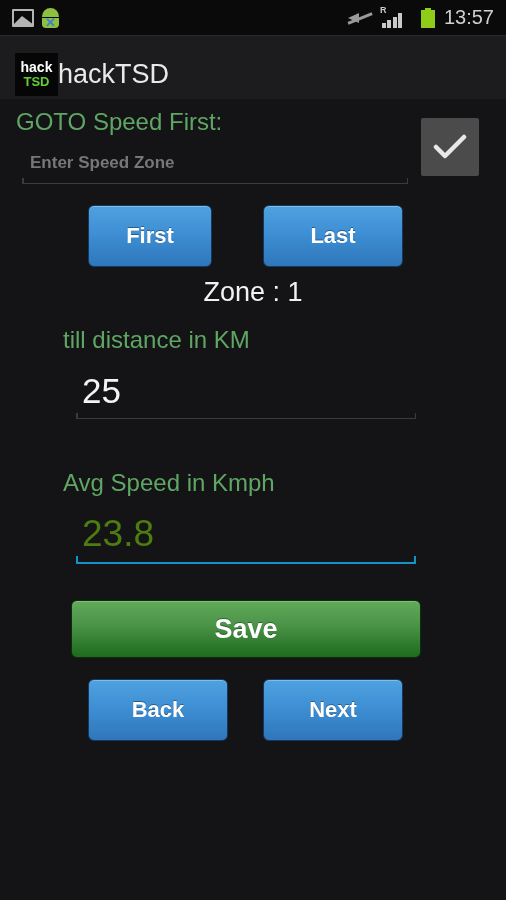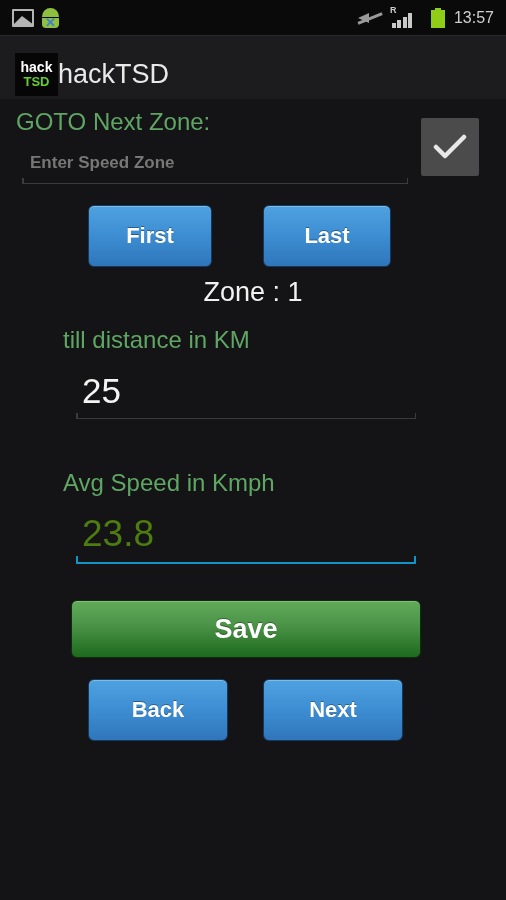--- a/index.html
+++ b/index.html
@@ -131,21 +131,21 @@
     background: #8fcd19;
   }
   .icon-battery .cell {
     position: absolute; top: 2px; left: 0;
     width: 14px; height: 18px;
     background: #8fcd19;
   }
 
   #status-clock {
     color: #cfcfcf;
-    font-size: 16px;
+    font-size: 20px;
     letter-spacing: 0px;
   }
 
   
   #action-bar {
     position: absolute;
     top: 36px; left: 0;
     width: 506px;
     height: 78px;
     background: #1c1c1e;
@@ -251,21 +251,21 @@
     color: #ffffff;
     font-size: 27px;
     font-weight: bold;
     font-family: "Liberation Sans", sans-serif;
     cursor: pointer;
     text-shadow: 0 -1px 0 rgba(0,0,0,.35);
     box-shadow: inset 0 1px 0 rgba(255,255,255,.22);
   }
 
   #btn-first { position: absolute; left: 88px;  top: 106px; width: 124px; height: 62px; }
-  #btn-last  { position: absolute; left: 263px; top: 106px; width: 128px; height: 62px; }
+  #btn-last  { position: absolute; left: 263px; top: 106px; width: 140px; height: 62px; }
 
   #zone-line {
     position: absolute;
     left: 0; top: 178px;
     width: 506px;
     text-align: center;
     color: #f2f2f2;
     font-size: 27px;
   }
 
@@ -358,21 +358,21 @@
   <div id="action-bar">
     <div id="app-icon">
       <span class="l1">hack</span>
       <span class="l2">TSD</span>
     </div>
     <div id="app-title">hackTSD</div>
   </div>
 
   <div id="content">
 
-    <div id="goto-label" class="label-green">GOTO Next Zone:</div>
+    <div id="goto-label" class="label-green">GOTO Speed First:</div>
 
     <div id="goto-field-wrap">
       <input id="goto-input" type="text" placeholder="Enter Speed Zone" style="">
       <span class="field-tick-l"></span>
       <span class="field-tick-r"></span>
     </div>
 
     <button id="check-button">
       <svg width="34" height="28" viewBox="0 0 34 28">
         <path d="M3 14 L12 23 L31 4" stroke="#e8e8e8" stroke-width="4.5" fill="none" stroke-linecap="round" stroke-linejoin="round"></path>

